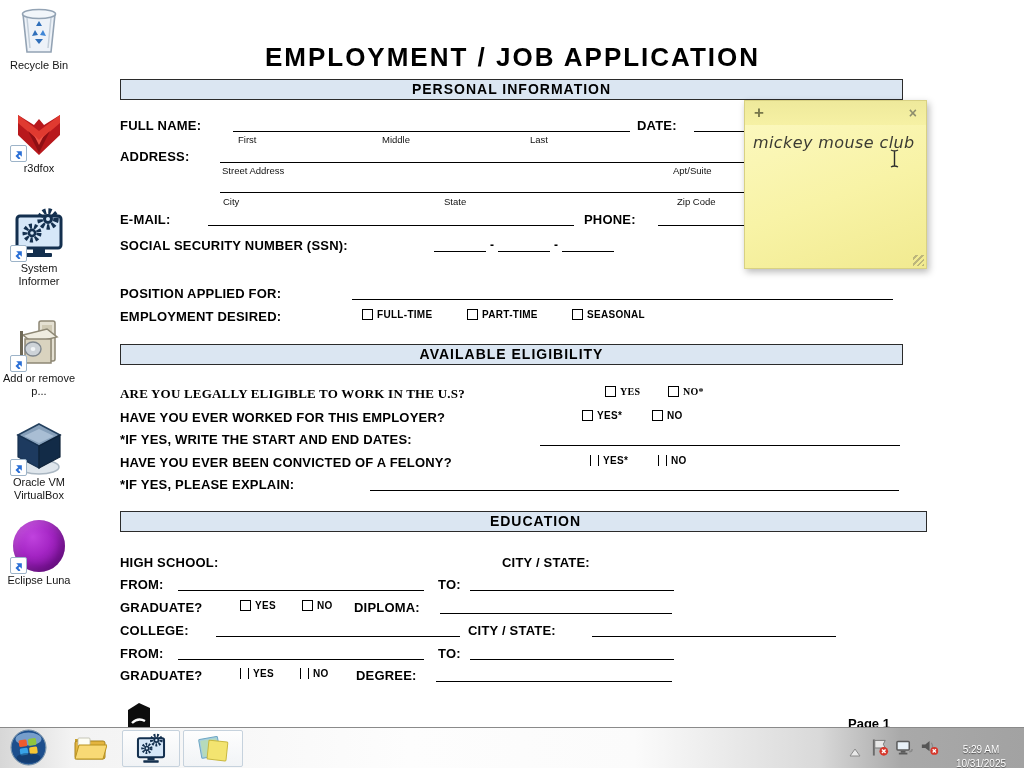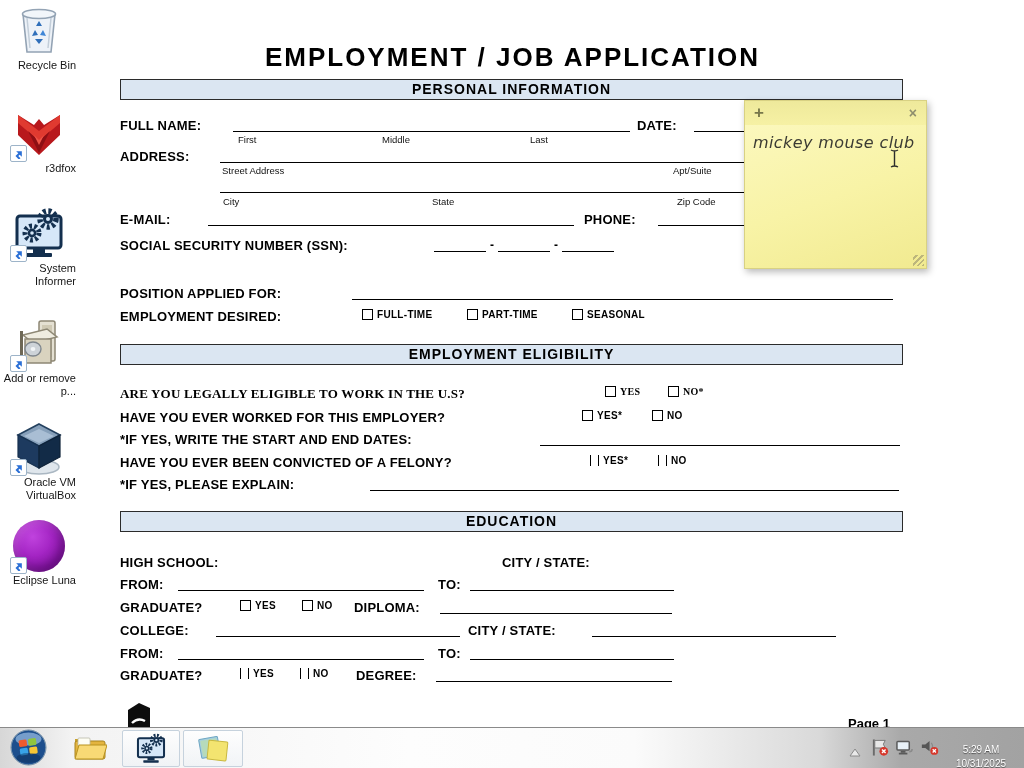--- a/index.html
+++ b/index.html
@@ -2,21 +2,21 @@
 <html><head>
 <meta charset="utf-8">
 <style>
   html,body{margin:0;padding:0;}
   #screen{position:relative;width:1024px;height:768px;background:#ffffff;overflow:hidden;
           font-family:"Liberation Sans",sans-serif;}
 
   
   .dicon{position:absolute;left:1px;width:76px;display:flex;flex-direction:column;align-items:center;cursor:default;}
   .dicon .art{position:relative;width:54px;height:52px;display:flex;align-items:center;justify-content:center;}
-  .dicon .cap{margin-top:2px;width:74px;text-align:right;font-size:11px;line-height:13px;color:#151515;
+  .dicon .cap{margin-top:2px;width:74px;text-align:center;font-size:11px;line-height:13px;color:#151515;
               text-shadow:1px 1px 1px rgba(255,255,255,.95),-1px -1px 1px rgba(255,255,255,.95),0 0 2px #fff;}
   .lnk{position:absolute;left:-2px;bottom:-2px;width:15px;height:15px;background:#fff;border:1px solid #9db4c9;
        border-radius:2px;display:flex;align-items:center;justify-content:center;}
 
   
   .page{position:absolute;left:120px;top:0;width:785px;height:768px;background:#fff;color:#000;}
   .doc-title{position:absolute;top:42px;left:0;width:100%;text-align:center;font-size:26px;font-weight:bold;
              letter-spacing:2px;}
   .sechdr{position:absolute;left:0;width:781px;height:19px;border:1.5px solid #2b2b2b;background:#dbe6f2;
           text-align:center;font-weight:bold;font-size:14px;letter-spacing:1px;line-height:19px;}
@@ -191,21 +191,21 @@
     </div>
     <div class="row" style="top:165px;">
       <span class="tiny" style="left:102px;">Street Address</span>
       <span class="tiny" style="left:553px;">Apt/Suite</span>
     </div>
     <div class="row" style="top:178px;">
       <div class="ul" style="left:100px;width:684px;top:0;height:14px;"></div>
     </div>
     <div class="row" style="top:196px;">
       <span class="tiny" style="left:103px;">City</span>
-      <span class="tiny" style="left:312px;">State</span>
+      <span class="tiny" style="left:324px;">State</span>
       <span class="tiny" style="left:557px;">Zip Code</span>
     </div>
 
     <div class="row" style="top:212px;">
       <span class="lbl" style="left:0;">E-MAIL:</span>
       <div class="ul" style="left:88px;width:366px;"></div>
       <span class="lbl" style="left:464px;">PHONE:</span>
       <div class="ul" style="left:538px;width:246px;"></div>
     </div>
 
@@ -233,21 +233,21 @@
       <span class="grp" style="left:347px;">
         <span class="cb"></span>
         <span class="sm">PART-TIME</span>
       </span>
       <span class="grp" style="left:452px;">
         <span class="cb"></span>
         <span class="sm">SEASONAL</span>
       </span>
     </div>
 
-    <div class="sechdr" style="top:344px;">EMPLOYMENT ELIGIBILITY</div>
+    <div class="sechdr" style="top:344px;">AVAILABLE ELIGIBILITY</div>
 
     <div class="row" style="top:386px;font-family:Liberation Serif, serif;">
       <span class="lbl" style="left:0;">ARE YOU LEGALLY ELIGIBLE TO WORK IN THE U.S?</span>
       <span class="grp" style="left:485px;">
         <span class="cb"></span>
         <span class="sm">YES</span>
       </span>
       <span class="grp" style="left:548px;">
         <span class="cb"></span>
         <span class="sm">NO*</span>
@@ -281,21 +281,21 @@
         <span class="cbb"></span>
         <span class="sm">NO</span>
       </span>
     </div>
 
     <div class="row" style="top:477px;">
       <span class="lbl" style="left:0;">*IF YES, PLEASE EXPLAIN:</span>
       <div class="ul" style="left:250px;width:529px;"></div>
     </div>
 
-    <div class="sechdr" style="top:511px;">EDUCATION</div>
+    <div class="sechdr" style="top:511px;padding-left:24px;">EDUCATION</div>
 
     <div class="row" style="top:555px;">
       <span class="lbl" style="left:0;">HIGH SCHOOL:</span>
       <span class="lbl" style="left:382px;">CITY / STATE:</span>
     </div>
 
     <div class="row" style="top:577px;">
       <span class="lbl" style="left:0;">FROM:</span>
       <div class="ul" style="left:58px;width:246px;"></div>
       <span class="lbl" style="left:318px;">TO:</span>

